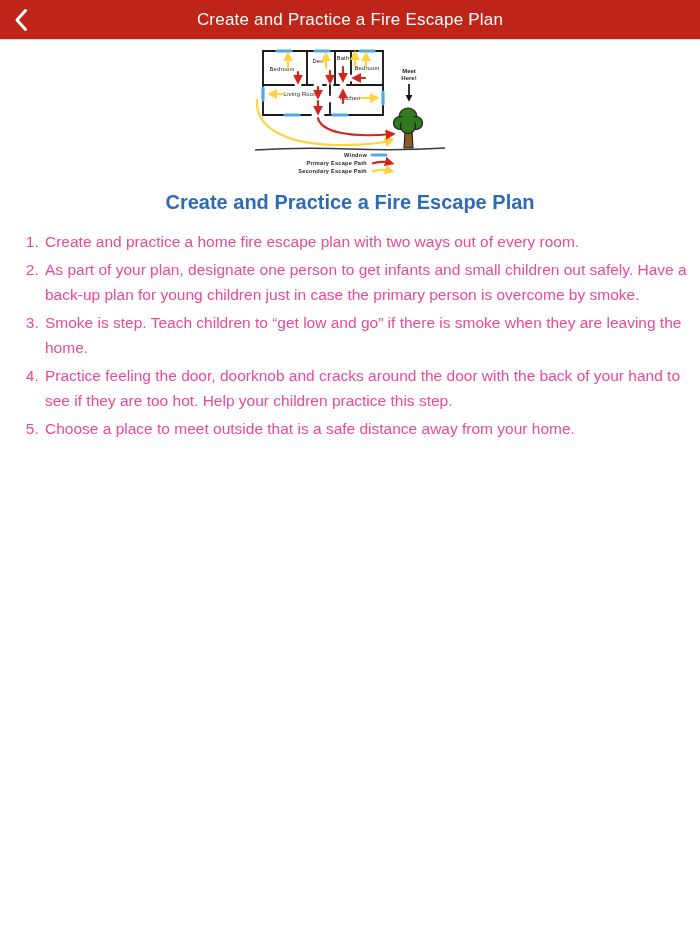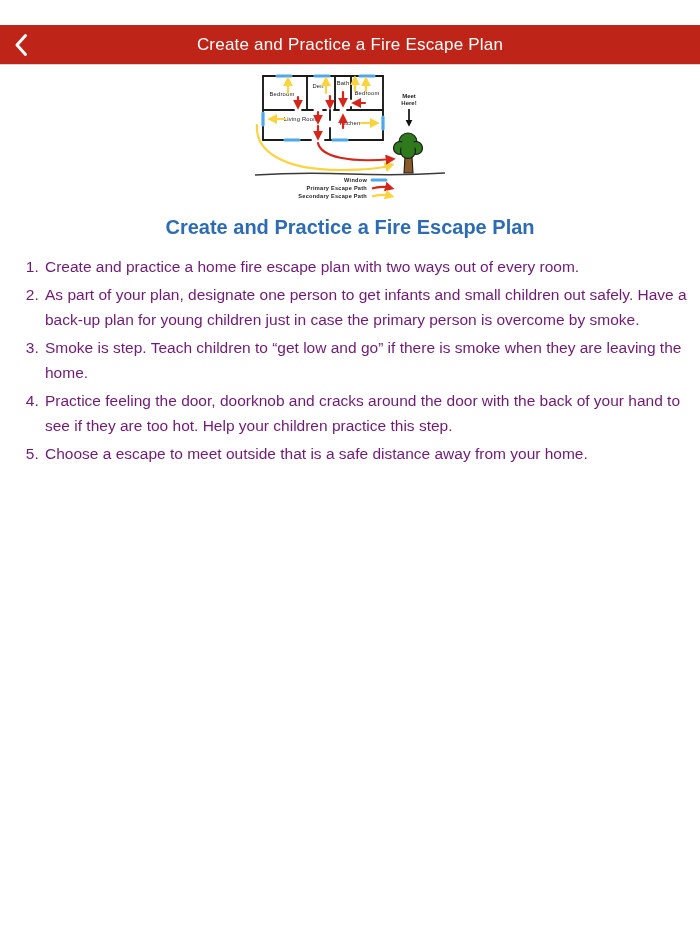--- a/index.html
+++ b/index.html
@@ -2,21 +2,21 @@
 <html><head>
 <meta charset="utf-8">
 <style>
   * { box-sizing: border-box; margin: 0; padding: 0; }
   html, body { background: #ffffff; }
   body {
     width: 700px; height: 934px;
     font-family: "Liberation Sans", "DejaVu Sans", sans-serif;
     overflow: hidden;
   }
-  .app { width: 700px; height: 898px; background: #fff; position: relative; margin-top: 25px; }
+  .app { width: 700px; height: 898px; background: #fff; position: relative; }
 
   
   .nav-bar {
     position: relative;
     height: 40px;
     background: #be2418;
     display: flex; align-items: center; justify-content: center;
     border-bottom: 1px solid #d8d8d8;
   }
   .nav-title {
@@ -53,21 +53,21 @@
     color: #2d6cb5;
   }
 
   
   .content { padding: 0 12px 0 10px; }
   ol.tips-list {
     margin: 0;
     padding-left: 33px;
     font-size: 15.5px;
     line-height: 25px;
-    color: #701a75;
+    color: #ec4899;
   }
   ol.tips-list li { margin-bottom: 3px; padding-left: 2px; }
 </style>
 </head>
 <body>
 
 <div class="app">
 
   <header class="nav-bar">
     <button class="back-button" aria-label="Back">
@@ -187,17 +187,17 @@
   </figure>
 
   <h1 class="page-title">Create and Practice a Fire Escape Plan</h1>
 
   <main class="content">
     <ol class="tips-list">
       <li>Create and practice a home fire escape plan with two ways out of every room.</li>
       <li>As part of your plan, designate one person to get infants and small children out safely. Have a back-up plan for young children just in case the primary person is overcome by smoke.</li>
       <li>Smoke is step. Teach children to “get low and go” if there is smoke when they are leaving the home.</li>
       <li>Practice feeling the door, doorknob and cracks around the door with the back of your hand to see if they are too hot. Help your children practice this step.</li>
-      <li>Choose a escape to meet outside that is a safe distance away from your home.</li>
+      <li>Choose a place to meet outside that is a safe distance away from your home.</li>
     </ol>
   </main>
 
 </div>
 
 </body></html>

